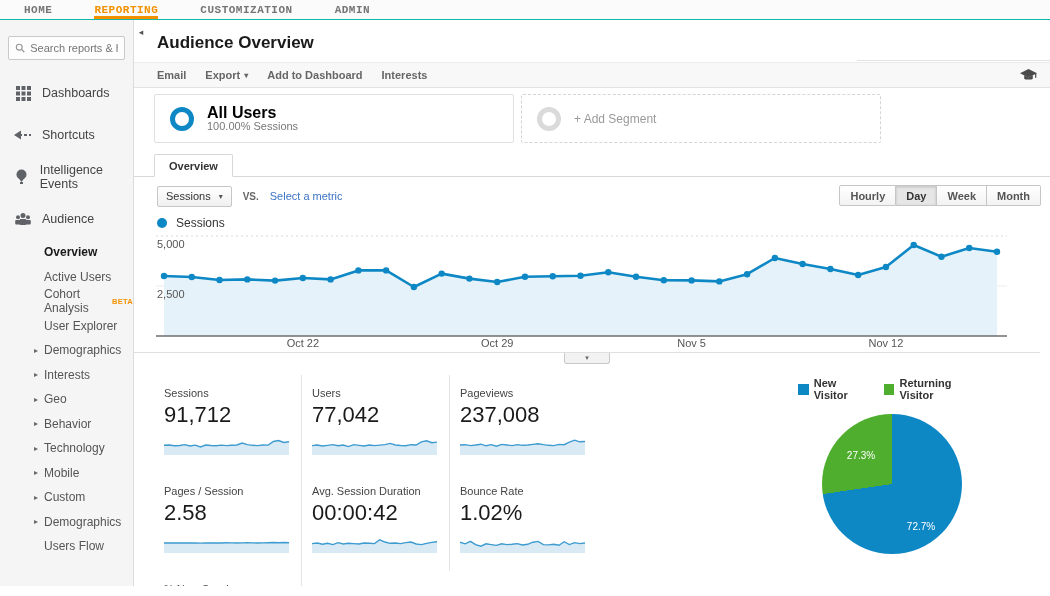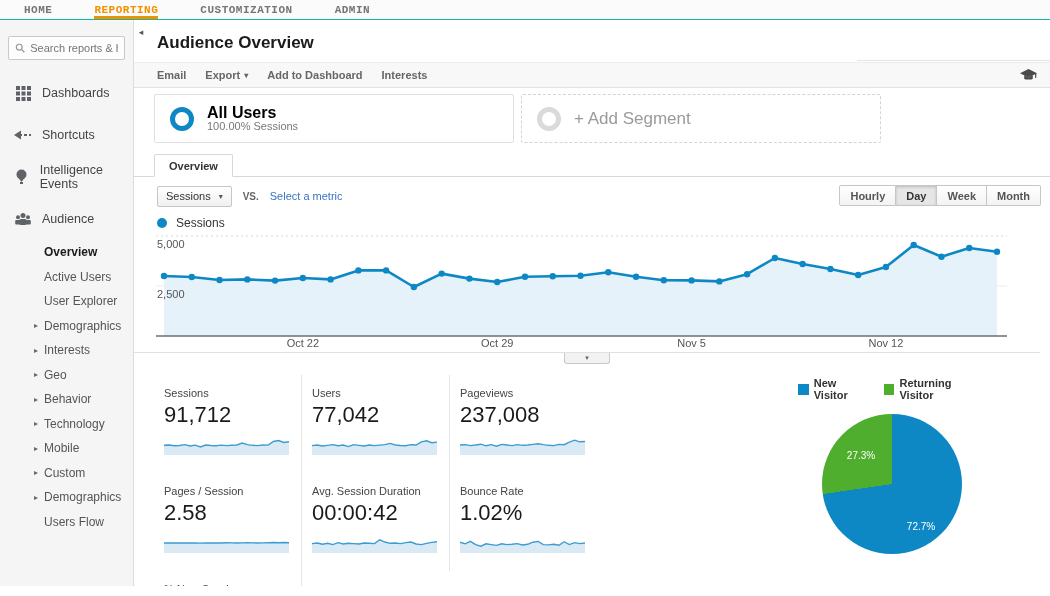--- a/index.html
+++ b/index.html
@@ -42,21 +42,21 @@
 
   
   .segments { padding:6px 0 8px 20px; display:flex; }
   .segment-card { width:360px; height:49px; border:1px solid #e0e0e0; border-radius:2px; background:#fff;
                   display:flex; align-items:center; padding-left:15px; margin-right:7px; cursor:pointer; }
   .segment-card.dashed { border:1px dashed #d4d4d4; background:transparent; }
   .donut { width:24px; height:24px; border-radius:50%; border:5px solid #0e88c5; margin-right:13px; flex:none; }
   .donut.gray { border-color:#dadada; }
   .seg-name { font-size:16px; font-weight:700; color:#000000; line-height:14px; }
   .seg-detail { font-size:11px; color:#787878; }
-  .add-seg-label { font-size:17px; color:#9a9a9a; }
+  .add-seg-label { font-size:12px; color:#9a9a9a; }
 
   
   .tab-row { border-bottom:1px solid #d8d8d8; padding-left:20px; height:24px; display:flex; align-items:flex-end; margin-top:2px; }
   .tab { height:23px; border:1px solid #d8d8d8; border-bottom:1px solid #fff; background:#fff; padding:0 14px;
          font-size:11px; font-weight:700; color:#333; display:flex; align-items:center; border-radius:2px 2px 0 0;
          margin-bottom:-1px; cursor:pointer; }
   .controls { display:flex; align-items:center; padding:8px 10px 0 23px; position:relative; height:30px; }
   .metric-btn { border:1px solid #c6c6c6; border-radius:2px; background:linear-gradient(#fff,#f0f0f0); height:21px;
                 padding:0 8px; font-size:11px; color:#333; display:flex; align-items:center; cursor:pointer; }
   .metric-btn .caret { font-size:8px; margin-left:8px; color:#555; }
@@ -164,20 +164,24 @@
           </span>
           <span>Audience</span>
         </div>
       </div>
     <div id="side-subitems">
         <div class="sub-item active">
           <span>Overview</span>
         </div>
         <div class="sub-item">
           <span>Active Users</span>
+        </div>
+        <div class="sub-item">
+          <span>Cohort Analysis</span>
+          <span class="beta-badge">BETA</span>
         </div>
         <div class="sub-item">
           <span>User Explorer</span>
         </div>
         <div class="sub-item">
           <span class="sub-arrow">▸</span>
           <span>Demographics</span>
         </div>
         <div class="sub-item">
           <span class="sub-arrow">▸</span>

